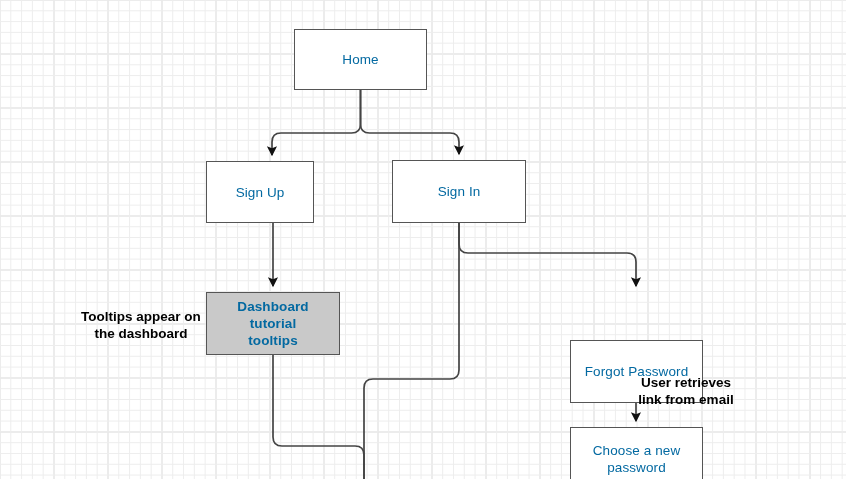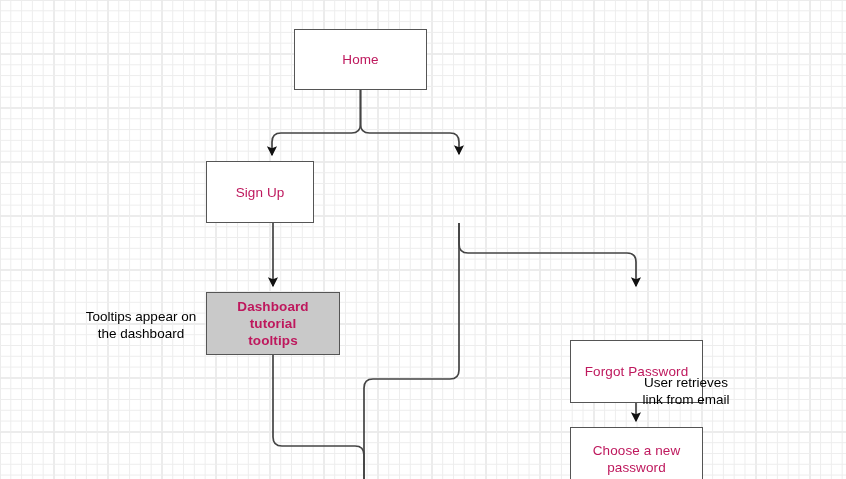--- a/index.html
+++ b/index.html
@@ -31,41 +31,42 @@
   }
   .node {
     position: absolute;
     box-sizing: border-box;
     border: 1.6px solid #555555;
     background: #ffffff;
     display: flex;
     align-items: center;
     justify-content: center;
     text-align: center;
-    color: #be185d;
+    color: #0369a1;
     font-size: 13.5px;
     line-height: 17px;
     letter-spacing: 0.1px;
   }
   .node.shaded {
     background: #c9c9c9;
     font-weight: bold;
   }
   .node .node-label {
     display: block;
     padding: 0 6px;
     white-space: pre-line;
   }
   .edge-label {
     position: absolute;
     color: #000000;
     font-size: 13.5px;
     line-height: 17px;
     text-align: center;
     white-space: pre-line;
+    font-weight: bold;
   }
 </style>
 </head>
 <body>
 
 <div id="canvas">
 
   <svg id="edges" viewBox="0 0 846 479" xmlns="http://www.w3.org/2000/svg">
     <defs>
       <marker id="arrowhead" markerWidth="9" markerHeight="9" refX="5.2" refY="3" orient="auto" markerUnits="strokeWidth">
@@ -91,20 +92,23 @@
   </svg>
 
   <div class="node" style="left:294px; top:29px; width:133px; height:61px;">
     <span class="node-label">Home</span>
   </div>
 
   <div class="node" style="left:206px; top:161px; width:108px; height:62px;">
     <span class="node-label">Sign Up</span>
   </div>
 
+  <div class="node" style="left:392px; top:160px; width:134px; height:63px;">
+    <span class="node-label">Sign In</span>
+  </div>
 
   <div class="node shaded" style="left:206px; top:292px; width:134px; height:63px;">
     <span class="node-label">Dashboard tutorial
 tooltips</span>
   </div>
 
   <div class="node" style="left:570px; top:292px; width:133px; height:63px;margin-top:48px;">
     <span class="node-label">Forgot Password</span>
   </div>
 

